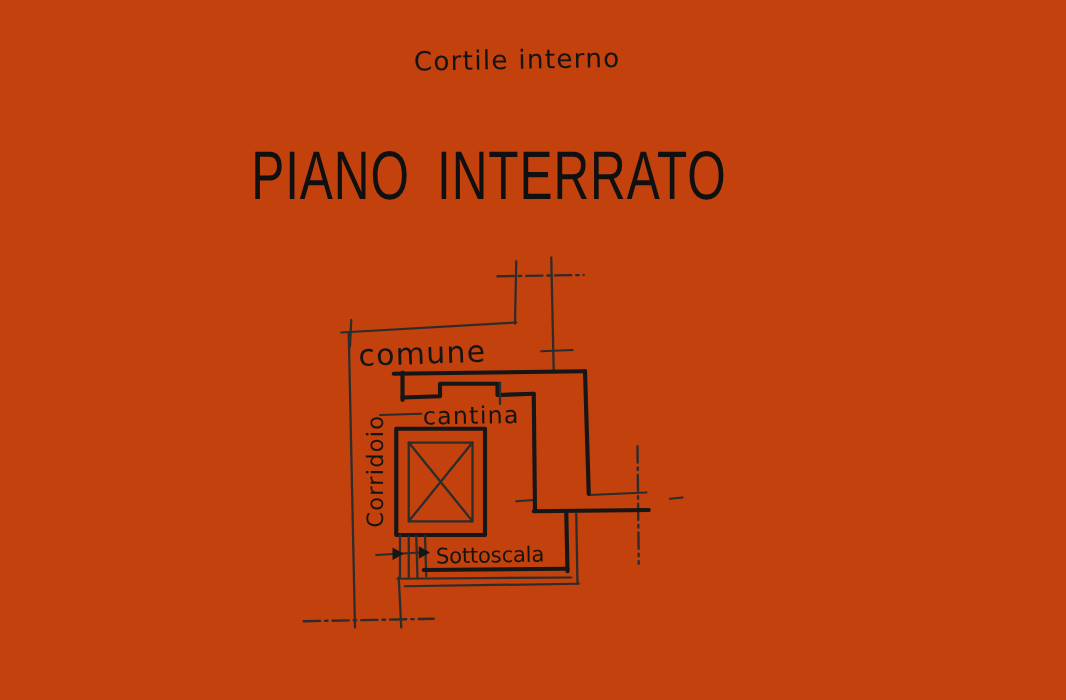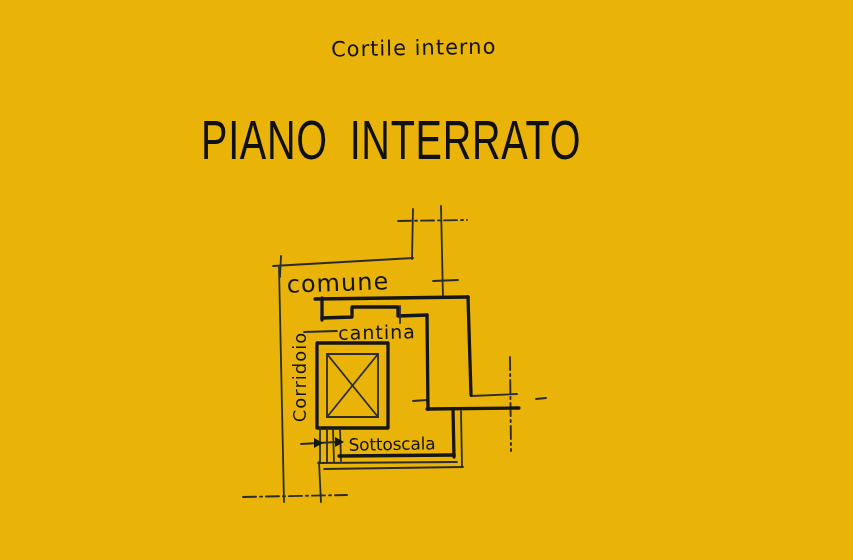--- a/index.html
+++ b/index.html
@@ -4,21 +4,21 @@
 <style>
   * { margin:0; padding:0; box-sizing:border-box; }
   html,body { background:#ffffff; }
   body {
     width:853px; height:560px;
     font-family:"DejaVu Sans", sans-serif;
     overflow:hidden;
   }
   .sheet {
     position:relative; width:853px; height:560px;
-    background:#eab308; overflow:hidden; color:#1f1f1f;
+    background:#c2410c; overflow:hidden; color:#1f1f1f;
   }
   .courtyard-label {
     position:absolute; left:331px; top:36px;
     font-size:21px; letter-spacing:1px; color:#141414;
     transform:rotate(-1deg); white-space:nowrap;
   }
   .floor-title {
     position:absolute; left:201px; top:108px;
     font-family:"Liberation Sans", sans-serif;
     font-size:55px; font-weight:400;

